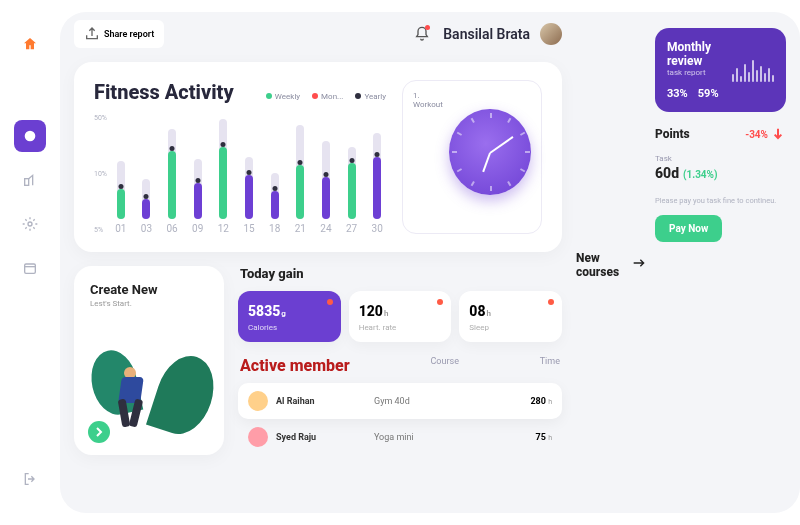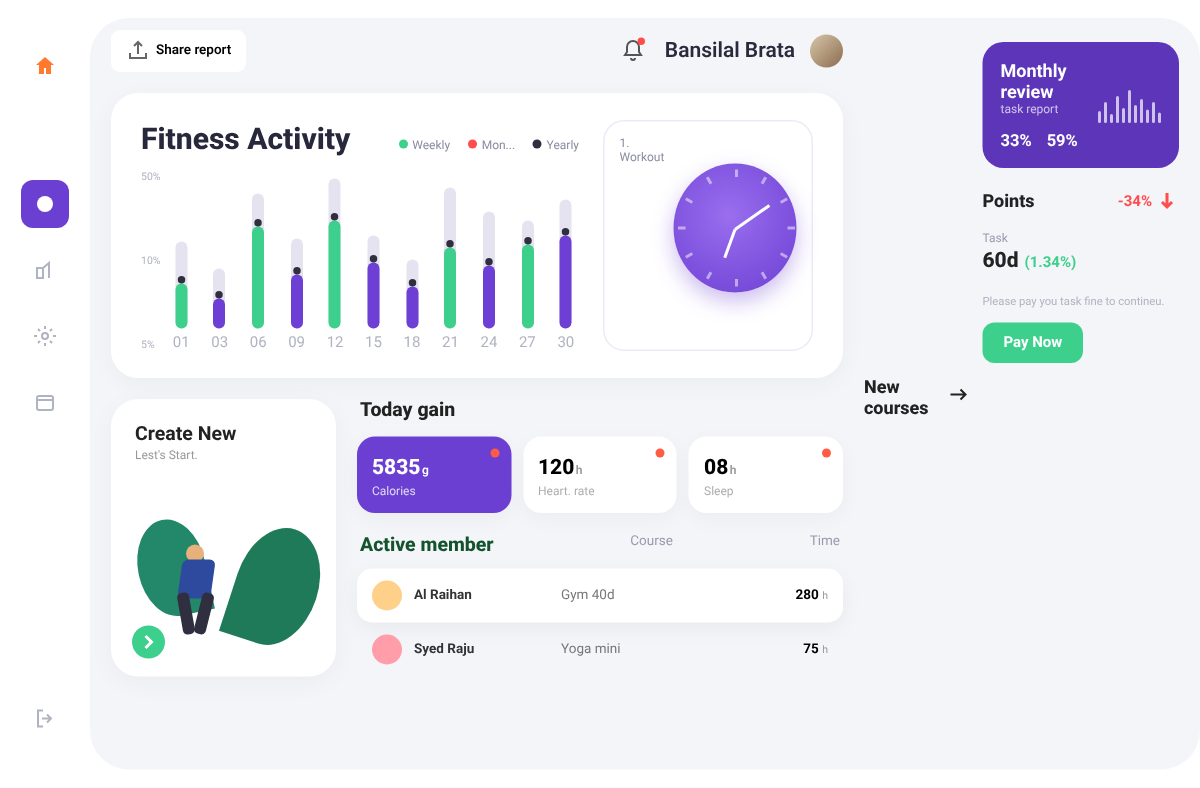--- a/index.html
+++ b/index.html
@@ -62,21 +62,21 @@
 .today{flex:1;padding:0}
 .thdr{font-size:13px;font-weight:800;color:#222;margin:0 2px 10px}
 .stats{display:flex;gap:8px}
 .stat{flex:1;border-radius:12px;padding:10px;position:relative;background:#fff;box-shadow:0 4px 14px rgba(0,0,0,.04)}
 .stat.primary{background:#6b3fd1;color:#fff}
 .snum{font-size:14px;font-weight:800}
 .sunit{font-size:8px;margin-left:1px;font-weight:600}
 .slabel{font-size:8px;opacity:.8;margin-top:3px}
 .stat .sdot{position:absolute;top:8px;right:8px;width:6px;height:6px;border-radius:50%;background:#ff5b45}
 .amhdr{display:flex;justify-content:space-between;font-size:9px;color:#9a9ab0;margin:14px 2px 8px}
-.amtitle{font-size:13px;font-weight:800;color:#14532d}
+.amtitle{font-size:16px;font-weight:800;color:#b91c1c}
 .member{display:flex;align-items:center;padding:8px 10px;border-radius:10px;gap:8px;font-size:9px}
 .member.hl{background:#fff;box-shadow:0 4px 14px rgba(0,0,0,.05)}
 .mava{width:20px;height:20px;border-radius:50%;background:#ffd08a}
 .mava.b{background:#ff9da8}
 .mname{flex-basis:90px;font-weight:700;color:#333}
 .mcourse{flex:1;color:#777}
 .mtime{font-weight:700}
 .mtime .u{font-size:7px;font-weight:400;color:#999}
 .right{width:210px;display:flex;}
 .nc{display:flex;justify-content:space-between;align-items:center;margin:22px 0 12px}

